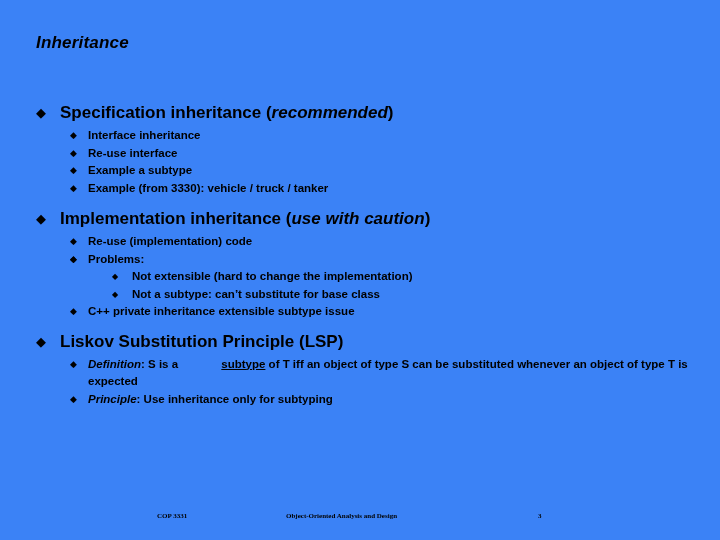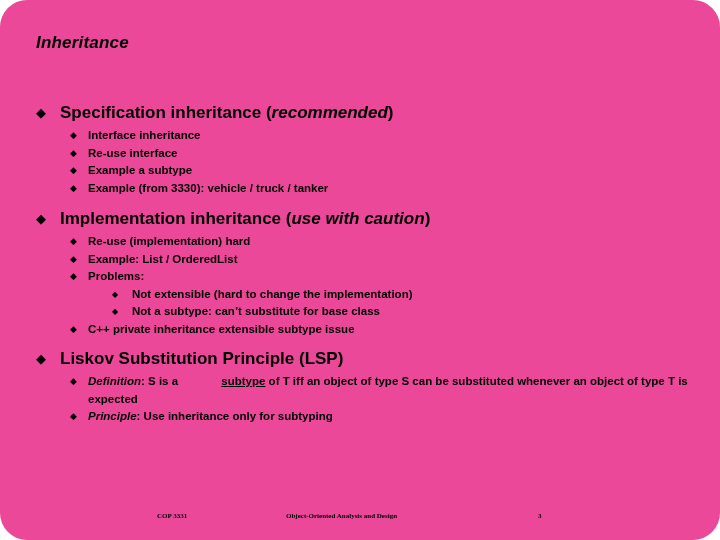--- a/index.html
+++ b/index.html
@@ -4,25 +4,24 @@
 <style>
   html, body {
     margin: 0;
     padding: 0;
     background: #ffffff;
   }
   .slide {
     position: relative;
     width: 720px;
     height: 540px;
-    background: #ec4899;
+    background: #3b82f6;
     color: #000000;
     font-family: "Liberation Sans", sans-serif;
     overflow: hidden;
-    border-radius: 27px;
   }
 
   
   .slide-title {
     position: absolute;
     left: 36px;
     top: 33px;
     font-size: 17px;
     font-weight: bold;
     font-style: italic;
@@ -159,24 +158,24 @@
       </div>
     </div>
 
     <div class="gap-1"></div>
 
     <div class="group">
       <div class="l1">
         <span class="bullet">◆</span><span>Implementation inheritance (</span><em>use with caution</em><span>)</span>
       </div>
       <div class="l2">
-        <span class="bullet">◆</span><span>Re-use (implementation) hard</span>
-      </div>
-      <div class="l2">
-        <span class="bullet">◆</span><span>Example: List / OrderedList</span>
+        <span class="bullet">◆</span><span>Re-use (implementation) code</span>
+      </div>
+      <div class="l2">
+        <span class="bullet">◆</span>
       </div>
       <div class="l2">
         <span class="bullet">◆</span><span>Problems:</span>
       </div>
       <div class="l3">
         <span class="bullet">◆</span><span>Not extensible (hard to change the implementation)</span>
       </div>
       <div class="l3">
         <span class="bullet">◆</span><span>Not a subtype: can’t substitute for base class</span>
       </div>

